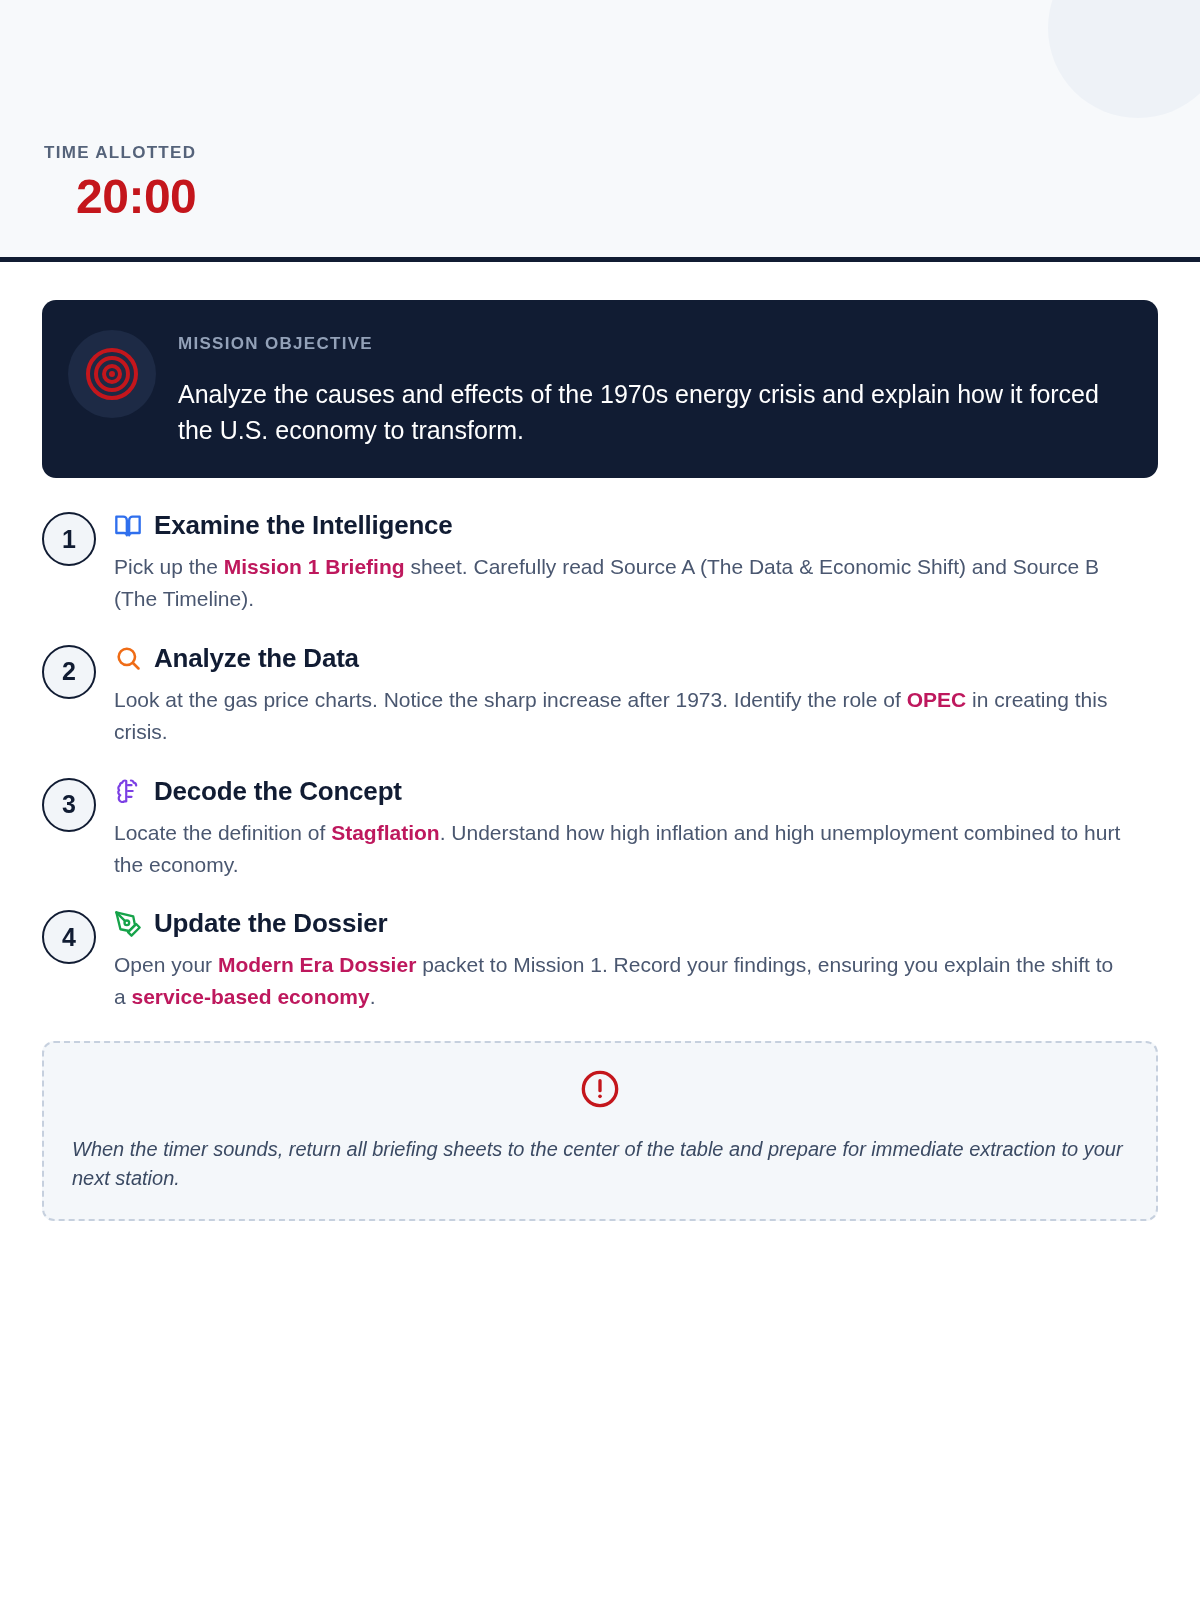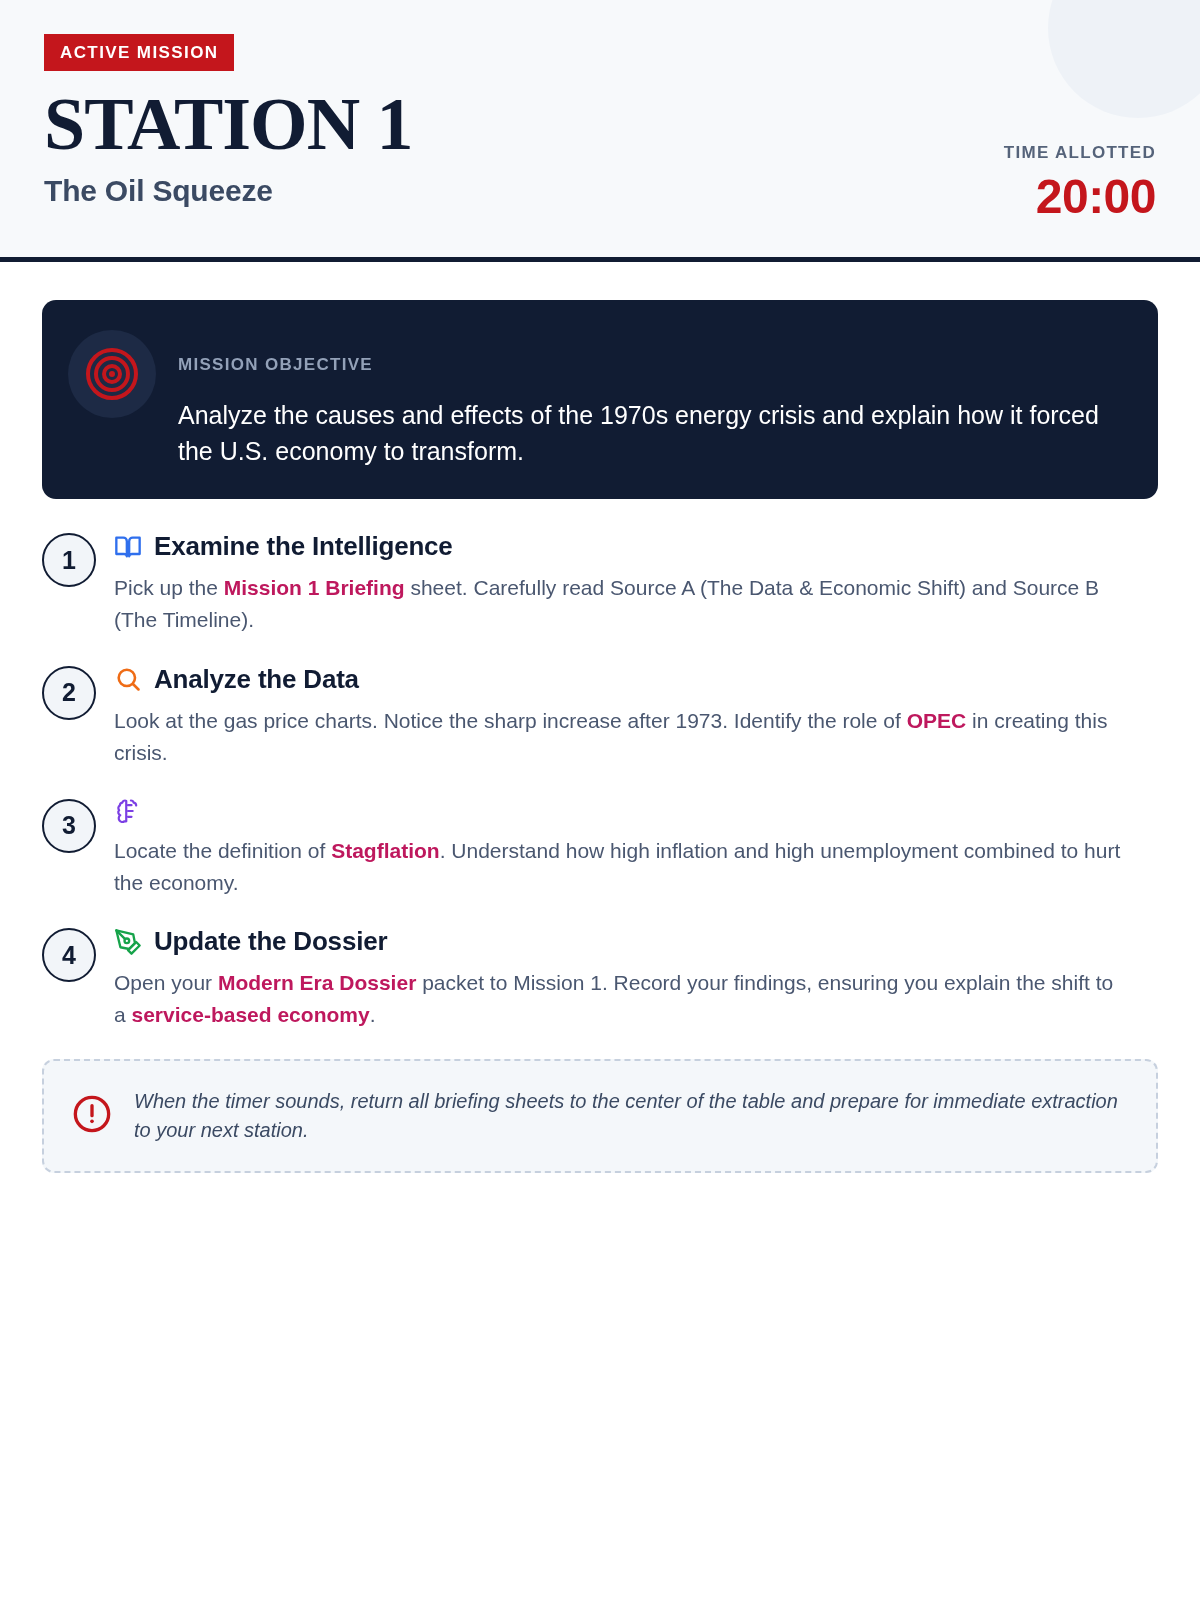--- a/index.html
+++ b/index.html
@@ -94,21 +94,20 @@
     background: #1d2a45;
     display: flex; align-items: center; justify-content: center;
     margin-top: 2px;
   }
   .obj-text { padding-top: 6px; }
   .obj-label {
     font-size: 17px;
     font-weight: bold;
     letter-spacing: 1.3px;
     color: #93a1b8;
-    margin-top: 21px;
   }
   .obj-body {
     color: #ffffff;
     font-size: 25px;
     line-height: 1.42;
     margin-top: 23px;
     max-width: 950px;
   }
 
   
@@ -156,41 +155,37 @@
   
   .note {
     margin-top: 22px;
     display: flex;
     gap: 22px;
     align-items: center;
     border: 2px dashed #c6d0de;
     background: #f4f7fa;
     border-radius: 12px;
     padding: 26px 28px;
+    flex-direction: column;
   }
   .note-text {
     font-size: 20px;
     line-height: 1.45;
     font-style: italic;
     color: #3b4a63;
   }
 </style>
 </head>
 <body>
 
 <div class="page">
 
   <div class="header">
     <div class="header-deco"></div>
     <div class="header-inner">
-      <div>
-        <div class="badge">ACTIVE MISSION</div>
-        <div class="station-title">STATION 1</div>
-        <div class="station-sub">The Oil Squeeze</div>
-      </div>
       <div class="timer-block">
         <div class="timer-label">TIME ALLOTTED</div>
         <div class="timer-value">20:00</div>
       </div>
     </div>
   </div>
 
   <div class="body">
 
     <div class="objective">
@@ -246,20 +241,21 @@
         <div class="step-num">3</div>
         <div class="step-main">
           <div class="step-head">
             <span class="step-icon">
               <svg width="28" height="28" viewBox="0 0 24 24" fill="none" stroke="#7b3fe4" stroke-width="1.9" stroke-linecap="round" stroke-linejoin="round">
                 <path d="M9.5 3a2.5 2.5 0 0 0-2.4 1.8A2.6 2.6 0 0 0 5 7.3a2.6 2.6 0 0 0-.6 4 2.6 2.6 0 0 0 1 4.3A2.6 2.6 0 0 0 9 20.8c.5.1 1 .2 1.5 0V3.4c-.3-.2-.7-.4-1-.4z"></path>
                 <path d="M14.5 3c1.1 0 2.1.7 2.4 1.8A2.6 2.6 0 0 1 19 7.3"></path>
                 <path d="M12 7h3M12 12h4M12 17h3"></path>
               </svg>
             </span>
+            <span class="step-title">Decode the Concept</span>
           </div>
           <div class="step-desc">Locate the definition of <b>Stagflation</b>. Understand how high inflation and high unemployment combined to hurt the economy.</div>
         </div>
       </div>
 
       <div class="step">
         <div class="step-num">4</div>
         <div class="step-main">
           <div class="step-head">
             <span class="step-icon">

